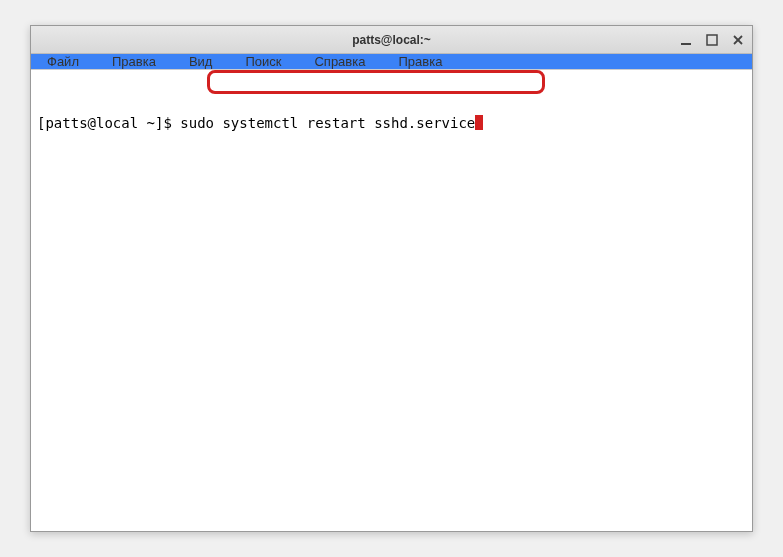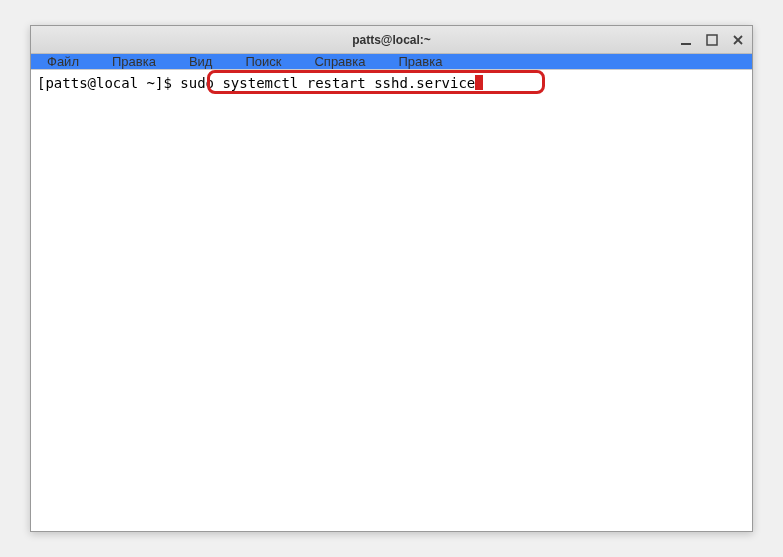--- a/index.html
+++ b/index.html
@@ -77,20 +77,21 @@
       padding: 4px 6px;
       font-family: "DejaVu Sans Mono", "Liberation Mono", monospace;
       font-size: 14px;
       color: #000;
       position: relative;
       overflow: hidden;
     }
     .term-line {
       white-space: pre;
       line-height: 1.3;
+      margin-top: 40px;
     }
     .highlight-box {
       position: absolute;
       border: 3px solid #d32020;
       border-radius: 8px;
       top: 0px;
       left: 176px;
       width: 338px;
       height: 24px;
       pointer-events: none;

